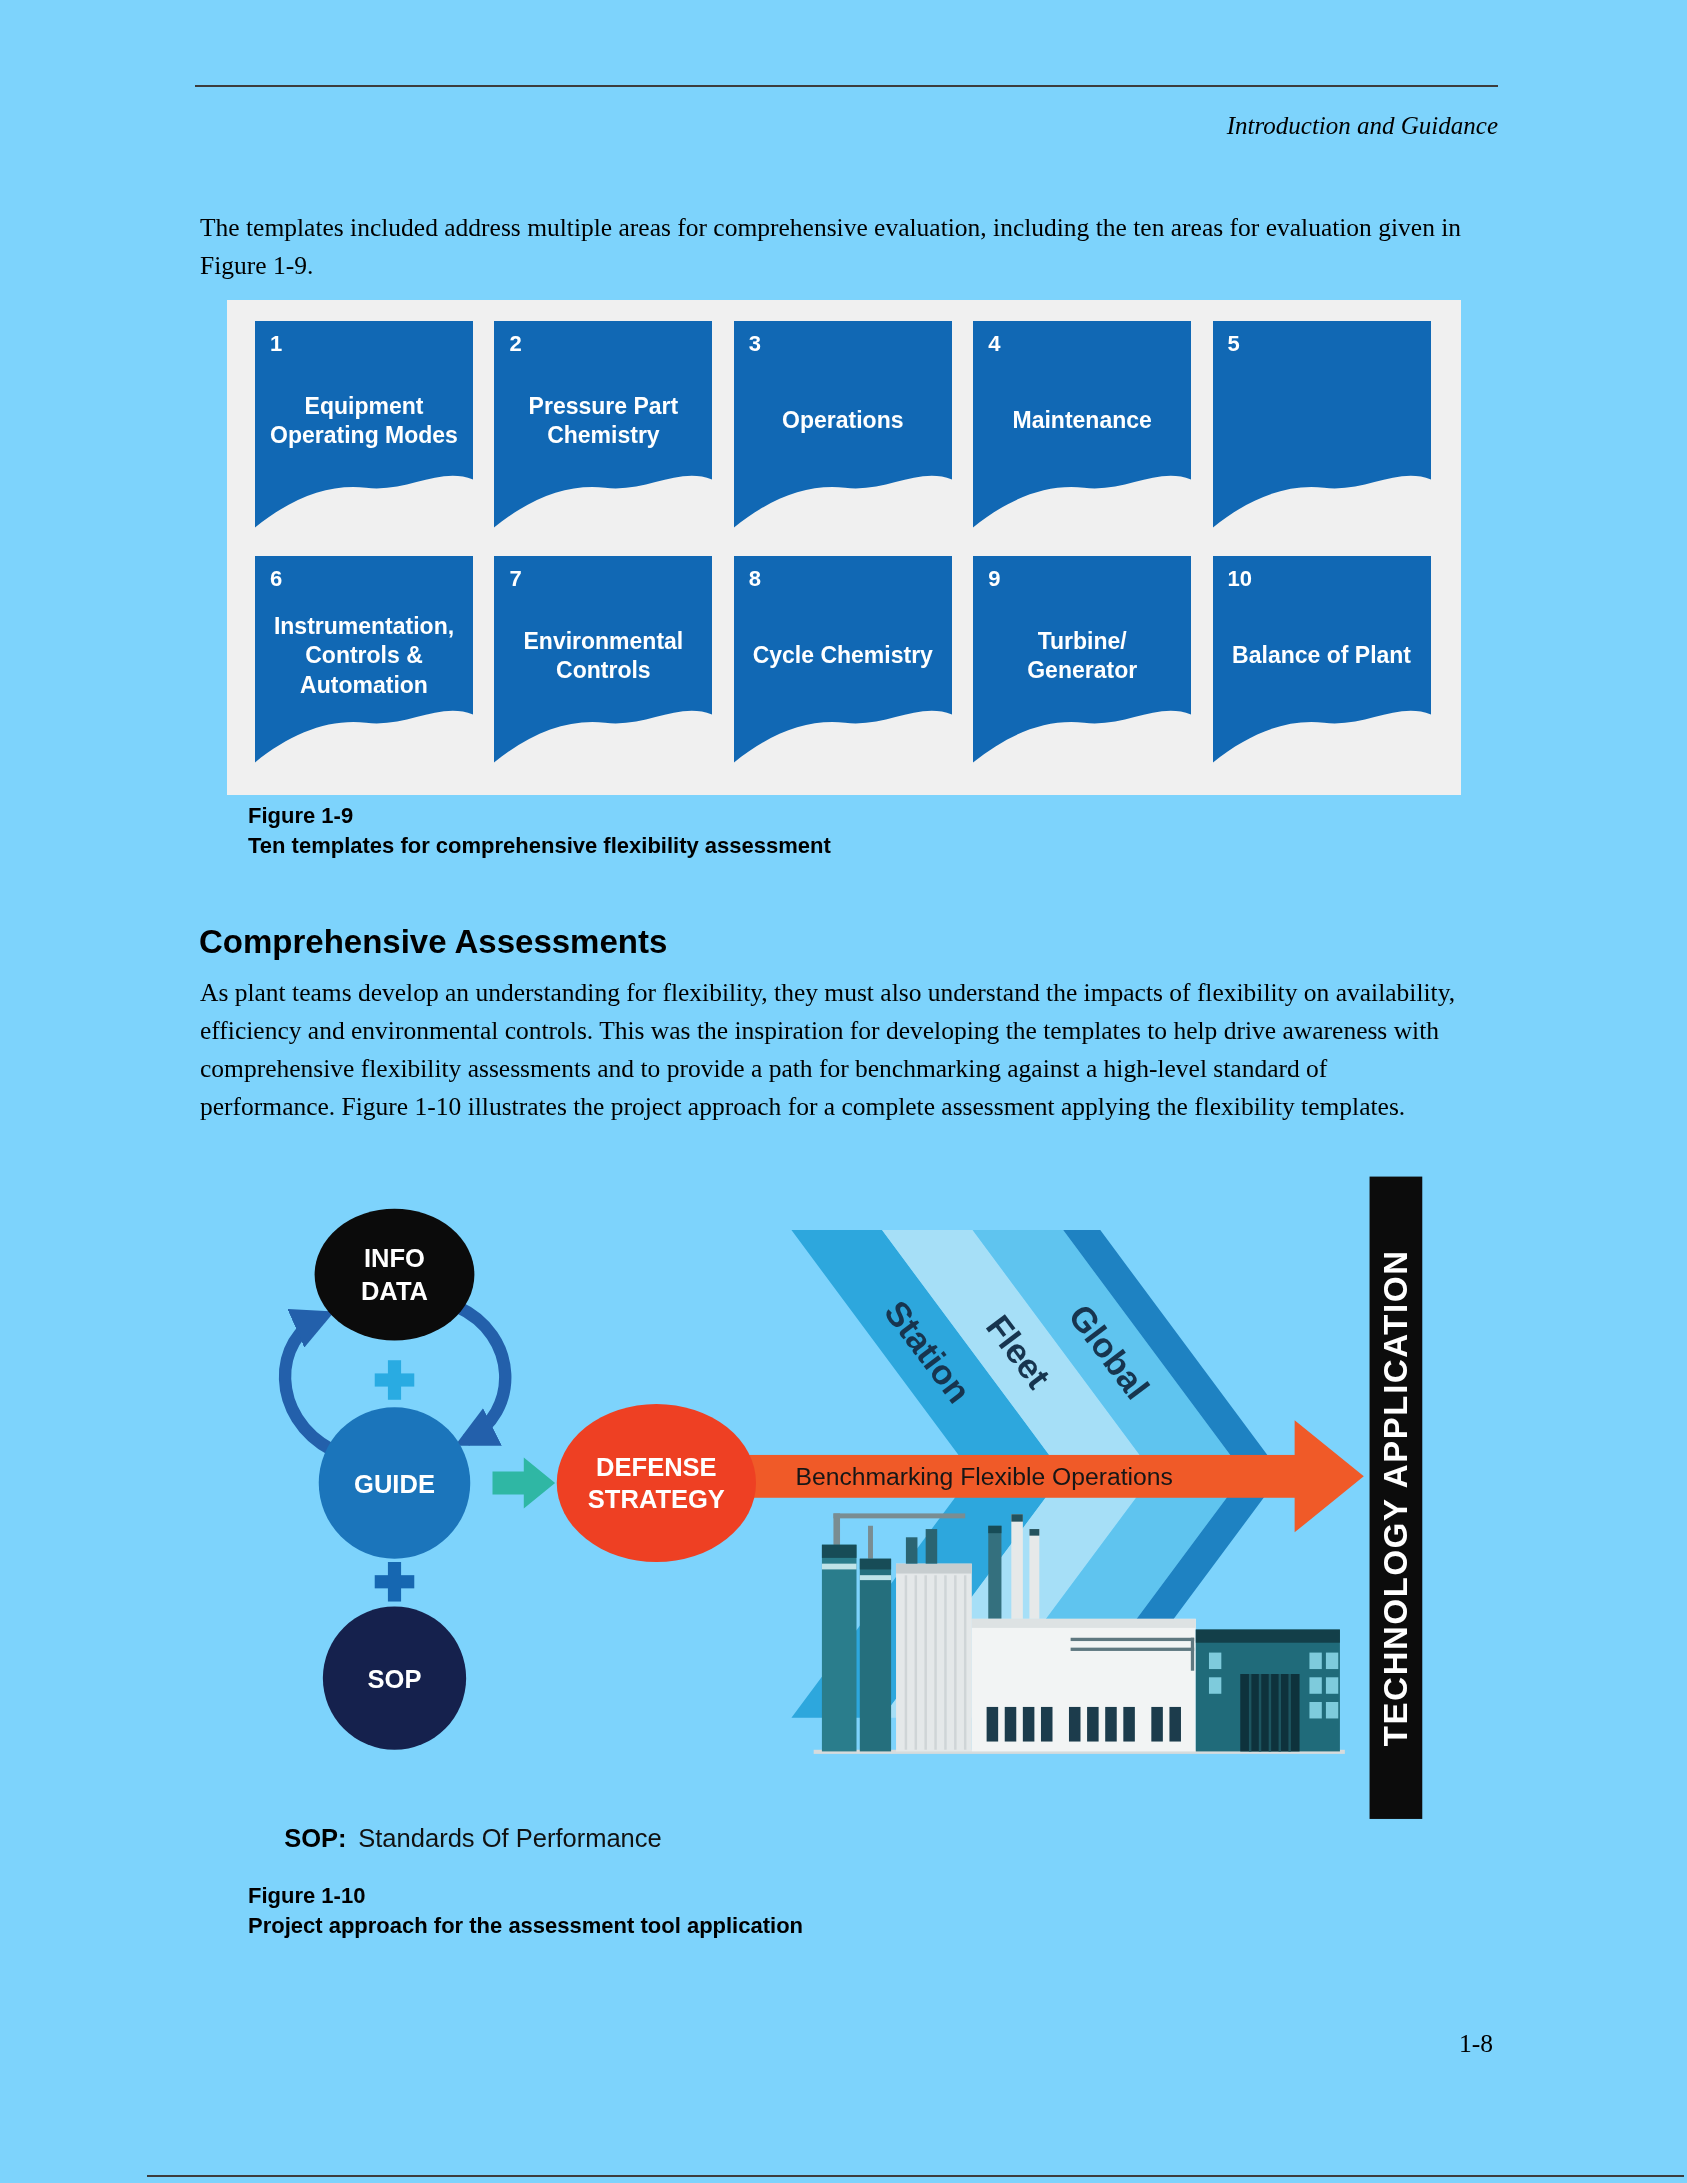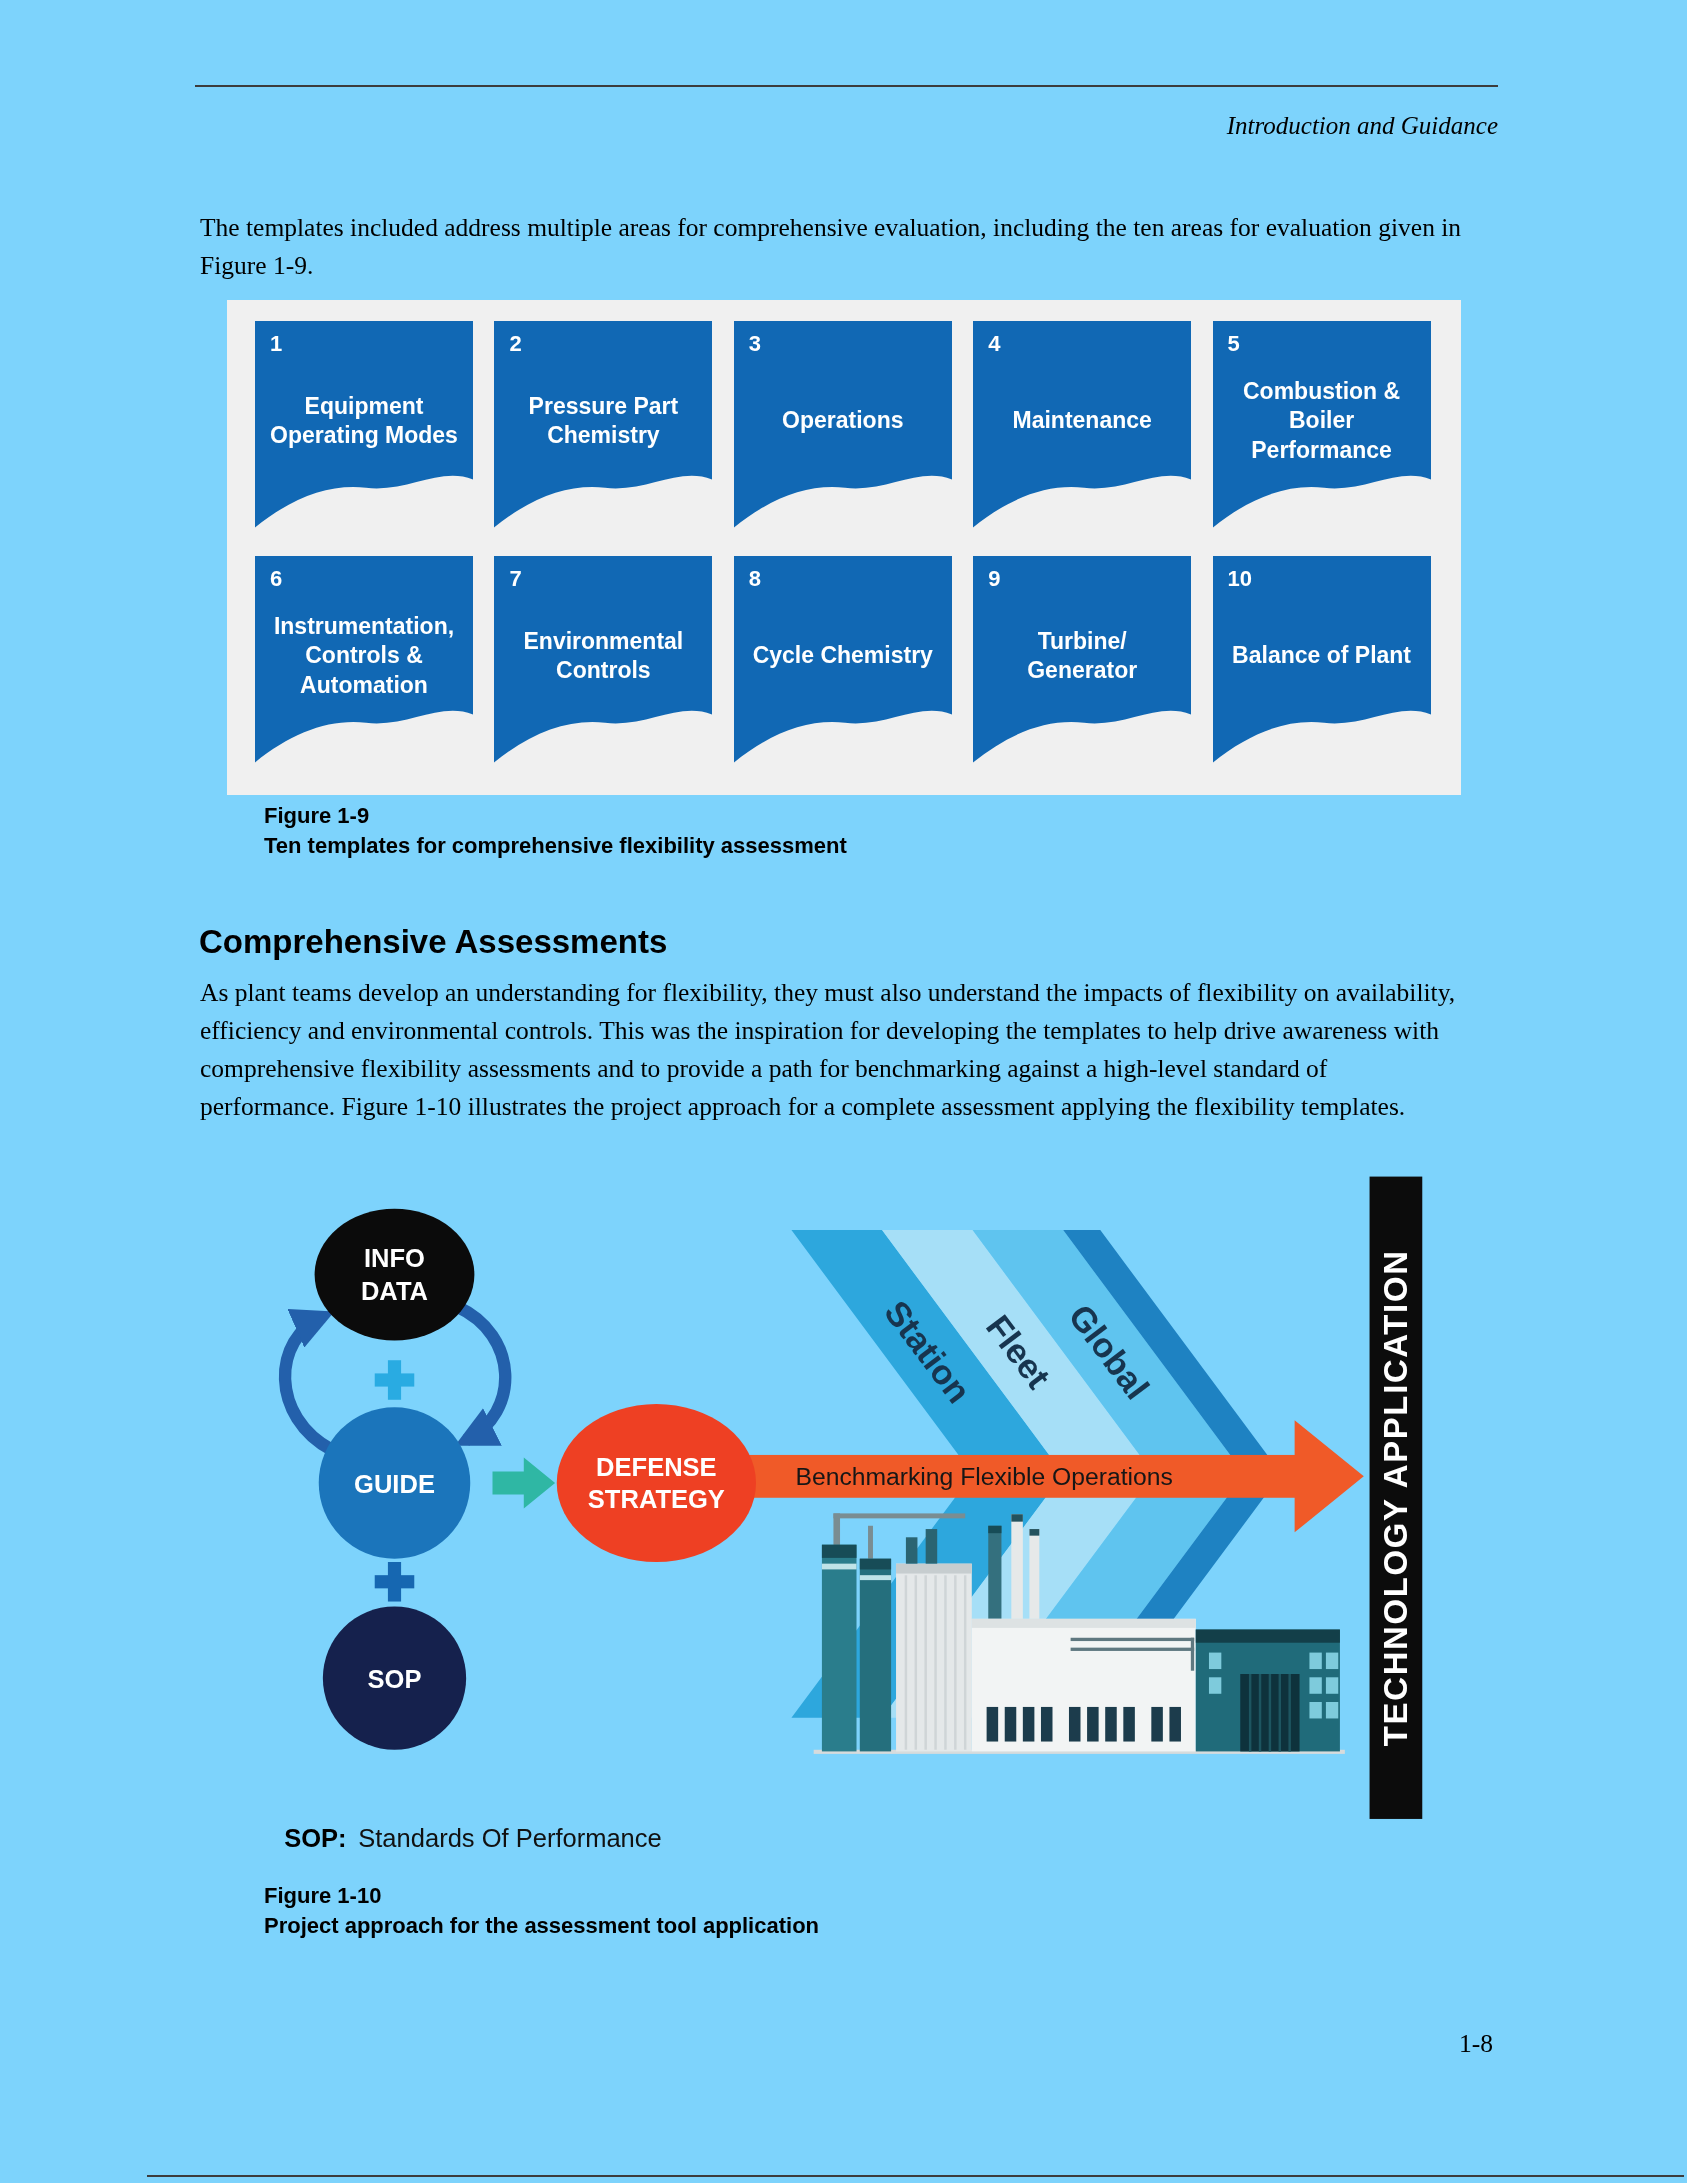--- a/index.html
+++ b/index.html
@@ -18,21 +18,21 @@
   .fig19-panel{position:absolute;left:227px;top:300px;width:1234px;height:495px;background:#f0f0f0;
                box-sizing:border-box;padding:20.6px 28px 27px;display:grid;
                grid-template-columns:repeat(5,218px);column-gap:21.4px;row-gap:22px;}
   .banner{position:relative;width:218px;height:213px;}
   .banner-shape{position:absolute;left:0;top:0;width:100%;height:100%;}
   .banner-shape path{fill:#1168b4;}
   .banner-num{position:absolute;top:10px;left:15px;font:bold 22px "Liberation Sans",sans-serif;color:#fff;}
   .banner-label{position:absolute;top:46px;left:6.6px;right:6.6px;height:109px;display:flex;align-items:center;
                 justify-content:center;text-align:center;font:bold 23px/1.28 "Liberation Sans",sans-serif;color:#fff;}
 
-  .fig-caption{position:absolute;left:248px;font:bold 22px/30px "Liberation Sans",sans-serif;margin-left:16px;}
+  .fig-caption{position:absolute;left:248px;font:bold 22px/30px "Liberation Sans",sans-serif;}
   .fig19-caption{top:801px;}
   .fig110-caption{top:1881px;}
 
   .fig110{position:absolute;left:247px;top:1170px;width:1219px;height:700px;}
   .fig110 svg{display:block;width:1219px;height:700px;}
 
   .node-label{fill:#ffffff;font:bold 31px "Liberation Sans",sans-serif;}
   .chev-label{fill:#17354f;font:bold 42px "Liberation Sans",sans-serif;text-anchor:middle;}
   .arrow-label{fill:#161616;font:30px "Liberation Sans",sans-serif;}
   .tech-label{fill:#ffffff;font:bold 40px "Liberation Sans",sans-serif;letter-spacing:2px;}
@@ -79,21 +79,20 @@
           <path d="M0 0 H265 V192 C225 176 185 208 135 202 C90 197 45 214 0 250 Z"></path>
         </svg>
       <div class="banner-num">4</div>
       <div class="banner-label">Maintenance</div>
     </div>
     <div class="banner">
       <svg class="banner-shape" viewBox="0 0 265 258" preserveAspectRatio="none">
           <path d="M0 0 H265 V192 C225 176 185 208 135 202 C90 197 45 214 0 250 Z"></path>
         </svg>
       <div class="banner-num">5</div>
-      <div class="banner-label">Combustion &amp; Boiler Performance</div>
     </div>
     <div class="banner">
       <svg class="banner-shape" viewBox="0 0 265 258" preserveAspectRatio="none">
           <path d="M0 0 H265 V192 C225 176 185 208 135 202 C90 197 45 214 0 250 Z"></path>
         </svg>
       <div class="banner-num">6</div>
       <div class="banner-label">Instrumentation, Controls &amp; Automation</div>
     </div>
     <div class="banner">
       <svg class="banner-shape" viewBox="0 0 265 258" preserveAspectRatio="none">

